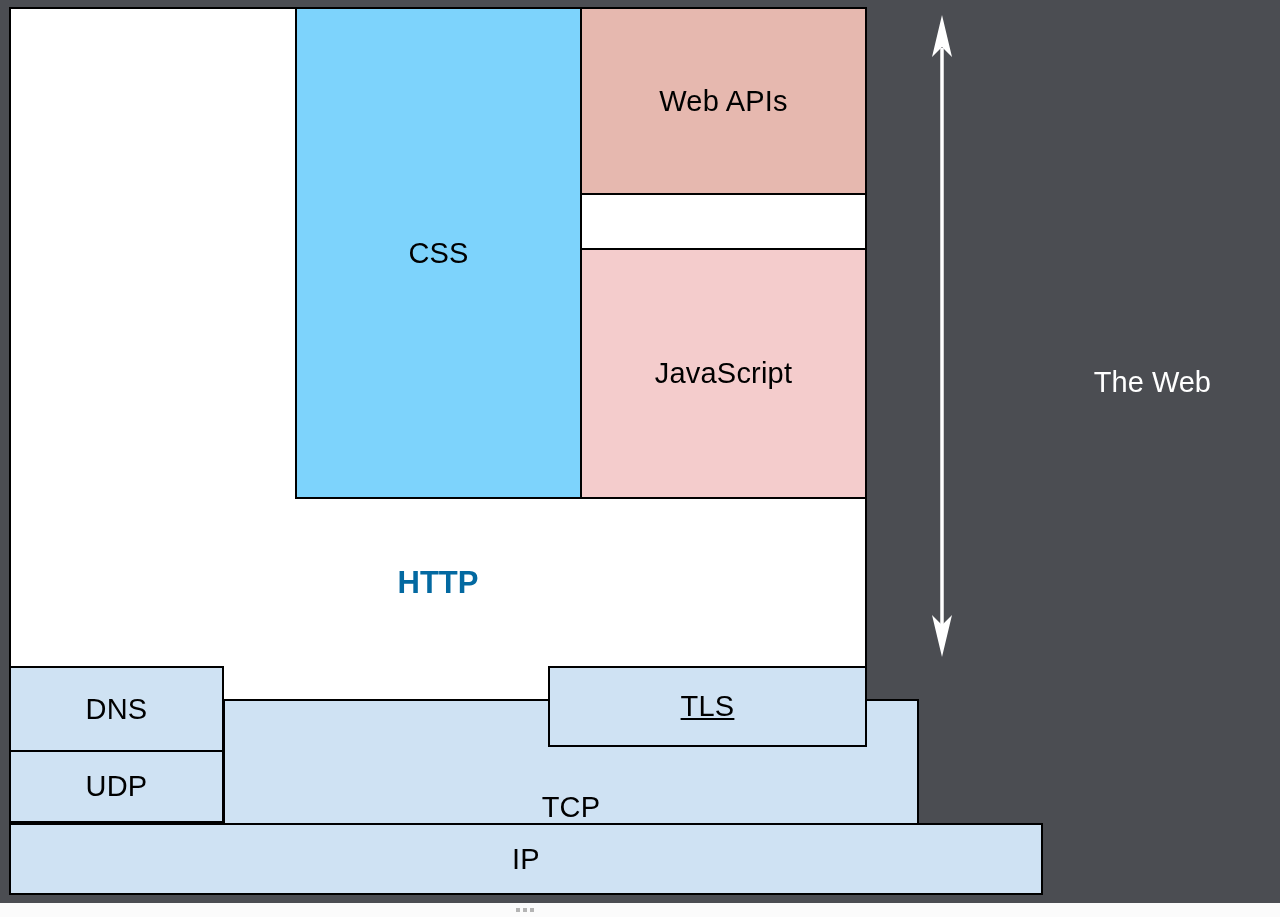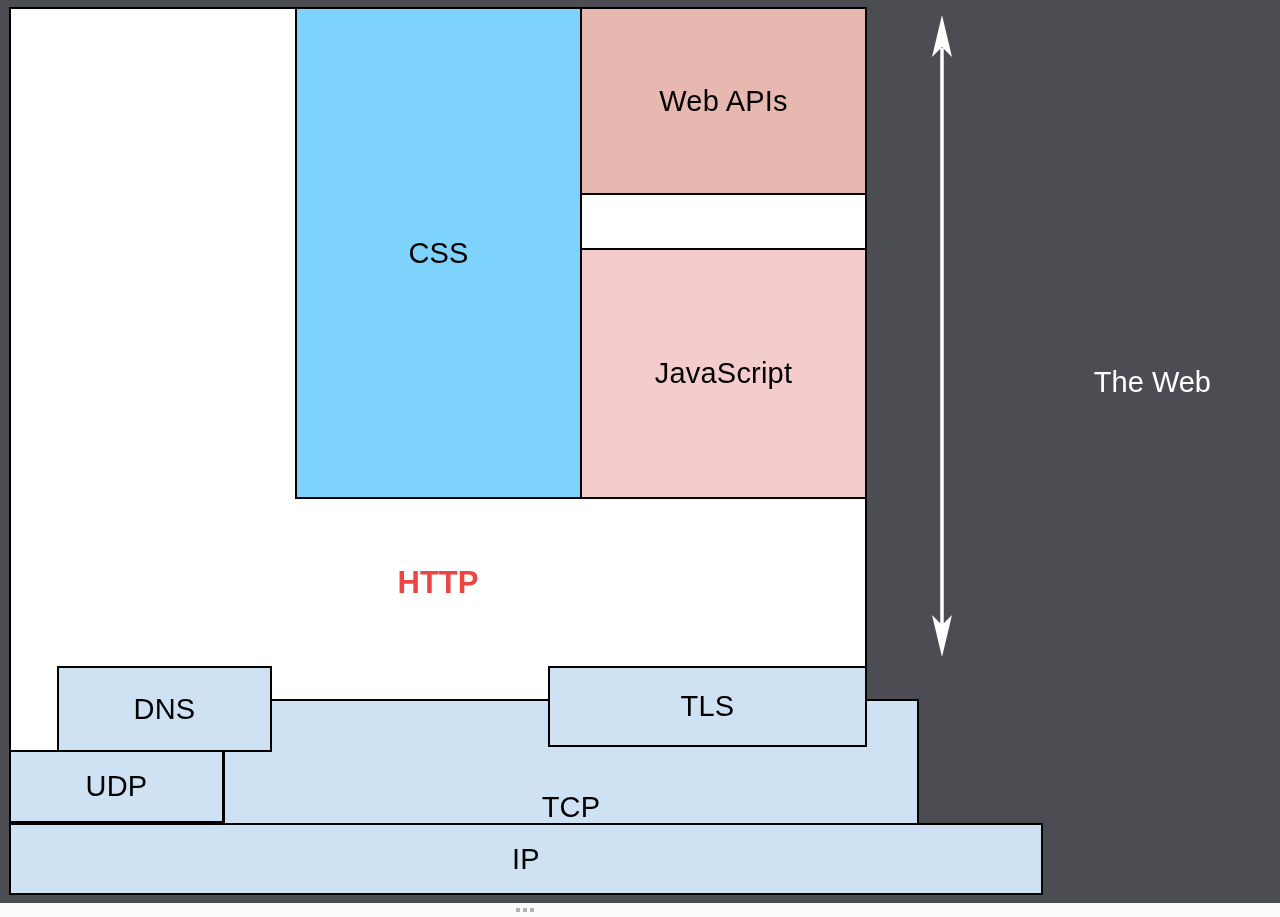--- a/index.html
+++ b/index.html
@@ -40,21 +40,21 @@
     left: 0; right: 0; top: 557px;
     text-align: center;
     font-size: 31px;
     font-weight: bold;
     line-height: 34px;
   }
   
   .box-dns       { left: -2px;  top: 657px;  width: 215px; height: 86px;  }
   .box-udp       { left: -2px;  top: 741px;  width: 215px; height: 73px;  }
   .box-tcp       { left: 212px; top: 657px;  width: 696px; height: 157px; align-items: flex-start; margin-top: 33px; }
-  .box-tls       { left: 537px; top: 657px;  width: 319px; height: 81px;  }
+  .box-tls       { left: 537px; top: 657px;  width: 319px; height: 81px; text-decoration: underline;  }
   .box-ip        { left: -2px;  top: 814px;  width: 1034px; height: 72px;  }
   .tcp-label-wrap {
     position: absolute;
     left: 0; right: 0; top: 90px;
     text-align: center;
   }
   
   .arrow-svg { left: 920px; top: 8px; width: 44px; height: 656px; }
   .the-web {
     left: 1063px; top: 337px; width: 148px; height: 34px;
@@ -90,33 +90,33 @@
   </div>
 
   <div class="box box-webapis" style="background-color: rgb(230, 184, 175);">
     <span class="label">Web APIs</span>
   </div>
 
   <div class="box box-js" style="background-color: rgb(244, 204, 204);">
     <span class="label">JavaScript</span>
   </div>
 
-  <div class="abs http-label" style="color: #ef4444;">HTTP</div>
+  <div class="abs http-label" style="color: #0369a1;">HTTP</div>
 
   <div class="box box-tcp" style="background-color: rgb(207, 226, 243);">
     <span class="tcp-label-wrap">
       <span class="label">TCP</span>
     </span>
   </div>
 
   <div class="box box-tls" style="background-color: rgb(207, 226, 243);">
     <span class="label">TLS</span>
   </div>
 
-  <div class="box box-dns" style="background-color: rgb(207, 226, 243); margin-left: 48px;">
+  <div class="box box-dns" style="background-color: rgb(207, 226, 243);">
     <span class="label">DNS</span>
   </div>
 
   <div class="box box-udp" style="background-color: rgb(207, 226, 243);">
     <span class="label">UDP</span>
   </div>
 
   <div class="box box-ip" style="background-color: rgb(207, 226, 243);">
     <span class="label">IP</span>
   </div>

